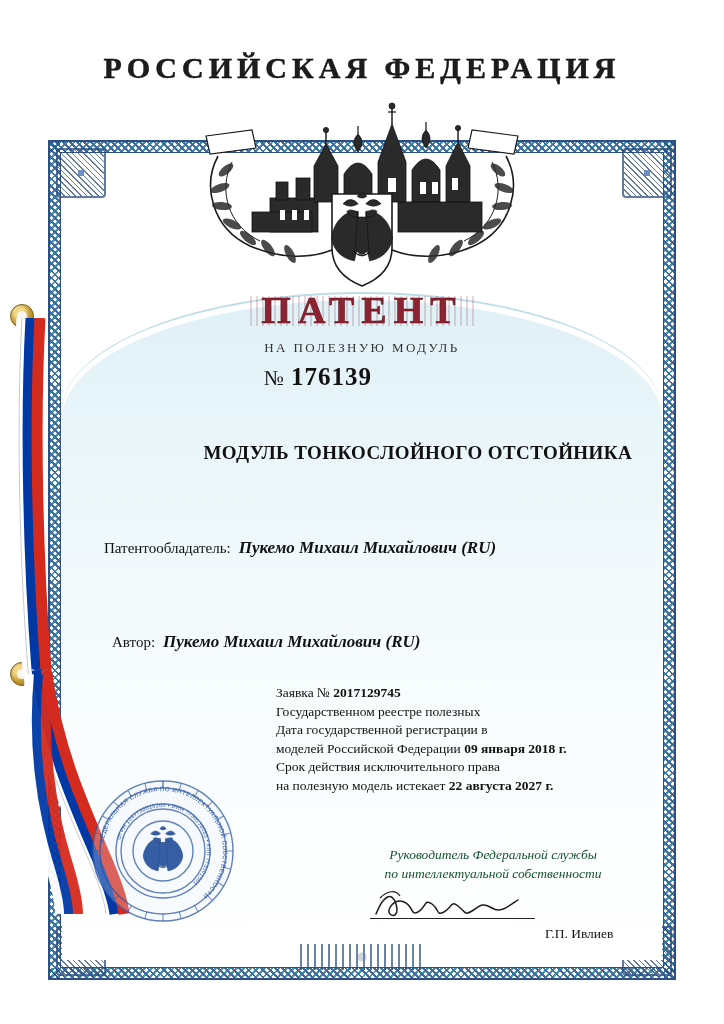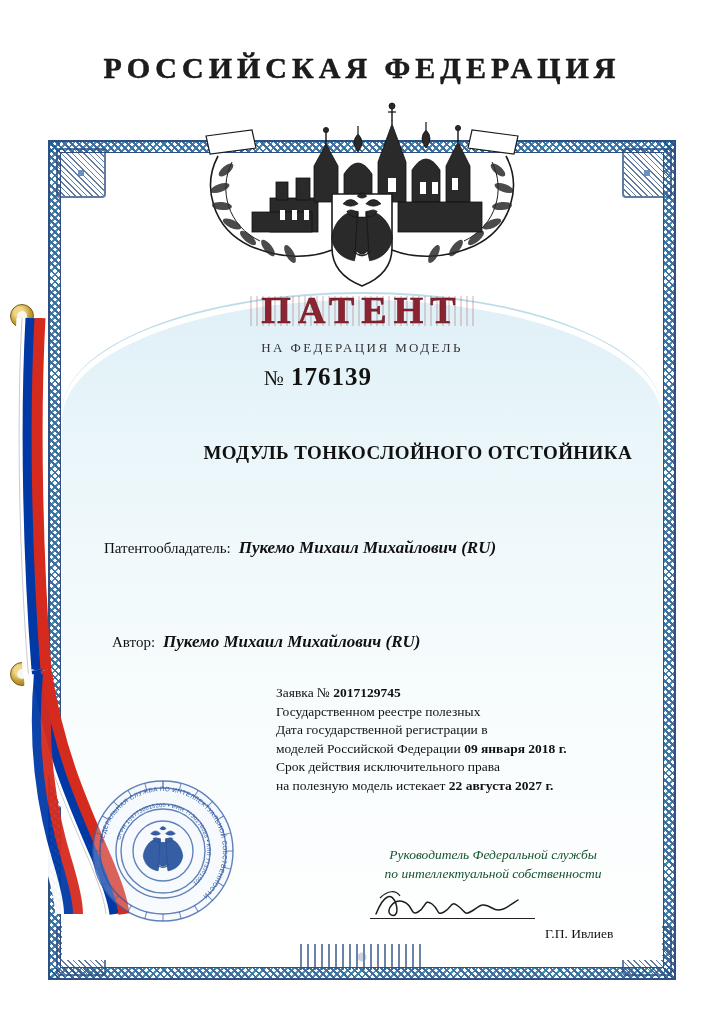--- a/index.html
+++ b/index.html
@@ -415,21 +415,21 @@
 
           <path d="M-9 14 q9 10 18 0 q-9 8 -18 0 Z"></path>
         </g>
       </g>
     </svg>
   </div>
 
   <div class="patent-word">ПАТЕНТ</div>
   <div class="patent-word-deco"></div>
 
-  <div class="patent-sub">НА ФЕДЕРАЦИЯ МОДЕЛЬ</div>
+  <div class="patent-sub">НА ПОЛЕЗНУЮ МОДУЛЬ</div>
 
   <div class="patent-number">
     <span class="num-sign">№</span><span>176139</span>
   </div>
 
   <div class="invention-title">МОДУЛЬ ТОНКОСЛОЙНОГО ОТСТОЙНИКА</div>
 
   <div class="holder-row">
     <span>Патентообладатель:</span><span class="person-name">Пукемо Михаил Михайлович (RU)</span>
   </div>

